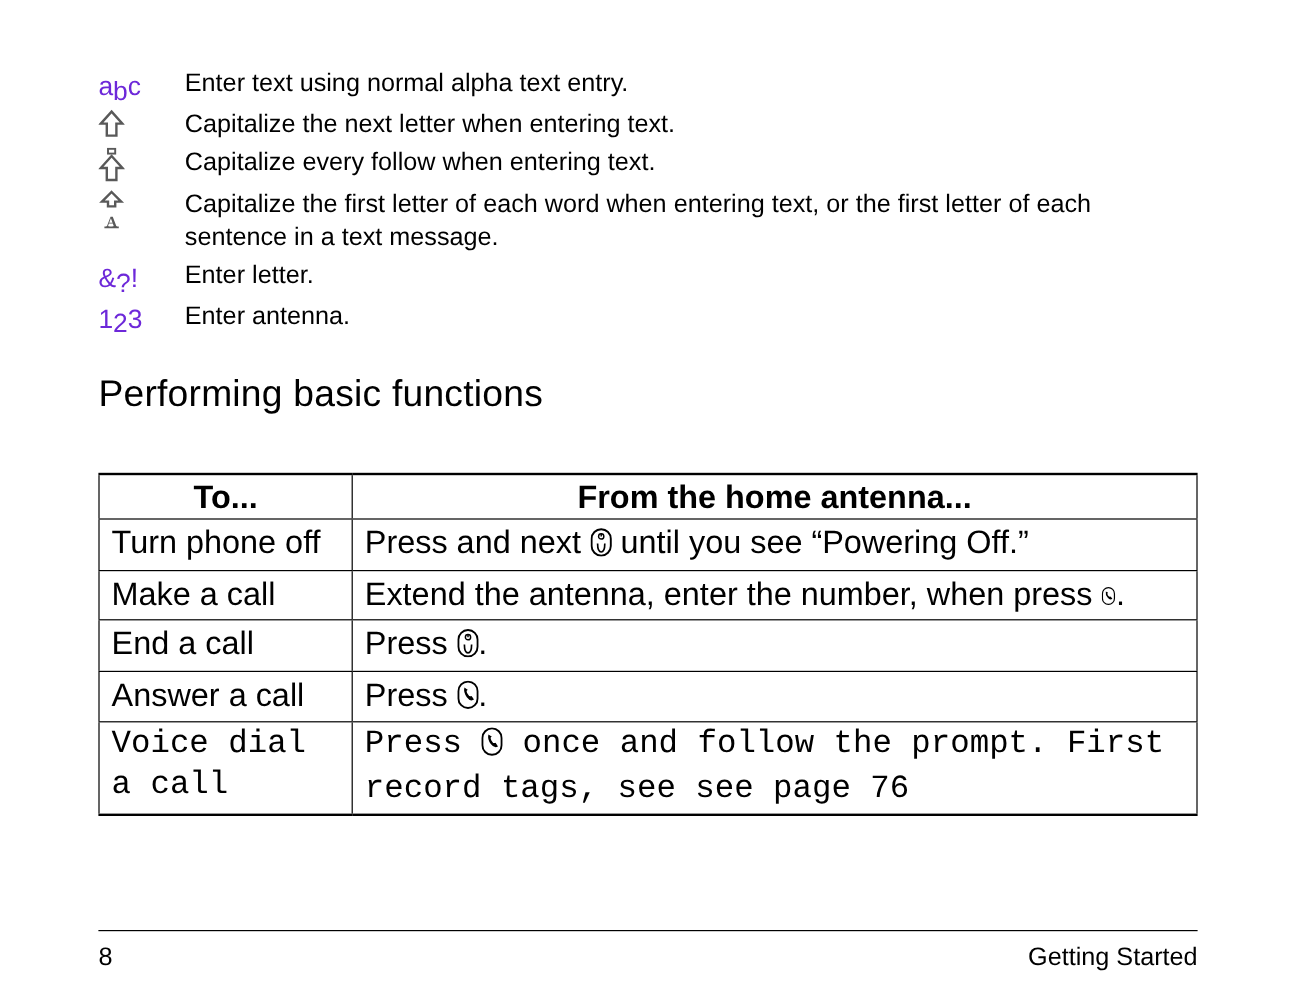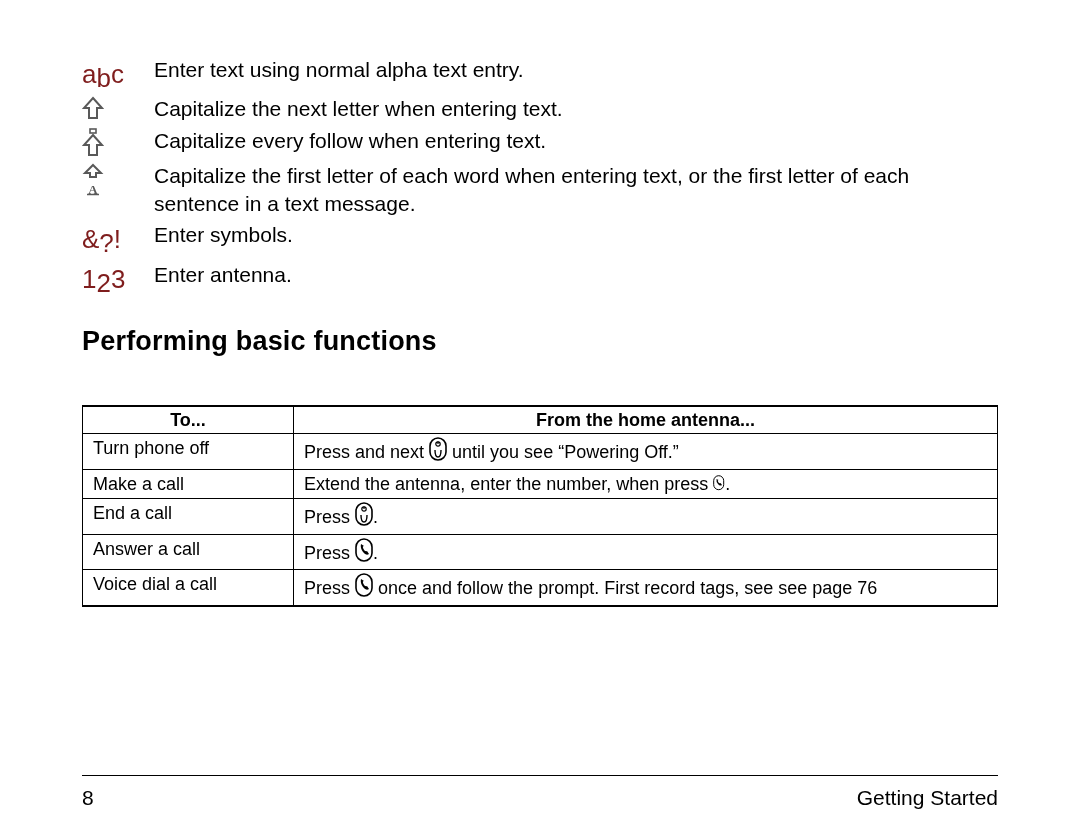--- a/index.html
+++ b/index.html
@@ -36,39 +36,39 @@
     display: flex;
     align-items: center;
     justify-content: flex-start;
     padding-top: 1px;
   }
   .def-icon svg { display: block; }
   .def-text {
     flex: 1;
   }
   .abc-glyph {
-    font-size: 26px;
+    font-size: 22px;
     letter-spacing: 0px;
-    color: #7f1d1d;
+    color: #6d28d9;
   }
   .abc-glyph .low { position: relative; top: 4px; }
 
   
   h2 {
-    font-size: 27px;
-    font-weight: bold;
+    font-size: 31px;
+    font-weight: normal;
     margin: 16px 0 10px 0;
     letter-spacing: 0.2px;
   }
 
   
   table.func {
     width: 100%;
     border-collapse: collapse;
-    font-size: 18px;
+    font-size: 27px;
     margin-top: 48px;
   }
   table.func th, table.func td {
     text-align: left;
     padding: 3px 10px 2px 10px;
     vertical-align: top;
   }
   table.func thead th {
     font-weight: bold;
     border-top: 2px solid #000;
@@ -79,20 +79,21 @@
     text-align: center;
   }
   table.func thead th:last-child {
     text-align: center;
   }
   table.func tbody tr td {
     border-bottom: 1px solid #000;
   }
   table.func tbody tr:last-child td {
     border-bottom: 2px solid #000;
+    font-family: Liberation Mono, monospace;
   }
   table.func th + th,
   table.func td + td {
     border-left: 1px solid #000;
   }
   table.func {
     border-left: 1px solid #000;
     border-right: 1px solid #000;
   }
   .row-cell { line-height: 1.25; }
@@ -163,21 +164,21 @@
           <line x1="5" y1="31.5" x2="17" y2="31.5" stroke="#595959" stroke-width="1.5"></line>
         </svg>
       </div>
       <div class="def-text">Capitalize the first letter of each word when entering text, or the first letter of each sentence in a text message.</div>
     </div>
 
     <div class="def-row">
       <div class="def-icon">
         <span class="abc-glyph"><span>&amp;</span><span class="low">?</span><span>!</span></span>
       </div>
-      <div class="def-text">Enter symbols.</div>
+      <div class="def-text">Enter letter.</div>
     </div>
 
     <div class="def-row">
       <div class="def-icon">
         <span class="abc-glyph"><span>1</span><span class="low">2</span><span>3</span></span>
       </div>
       <div class="def-text">Enter antenna.</div>
     </div>
 
   </div>

